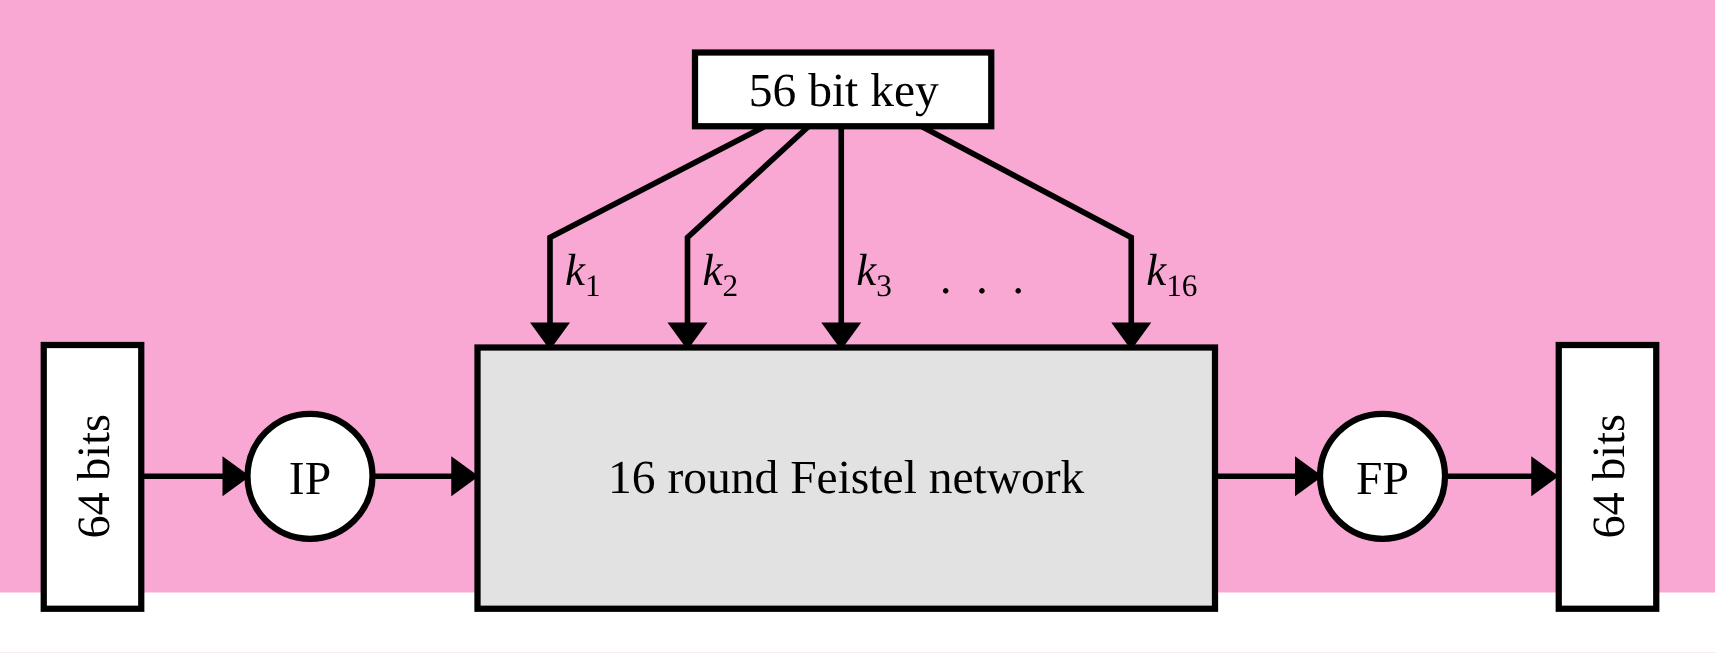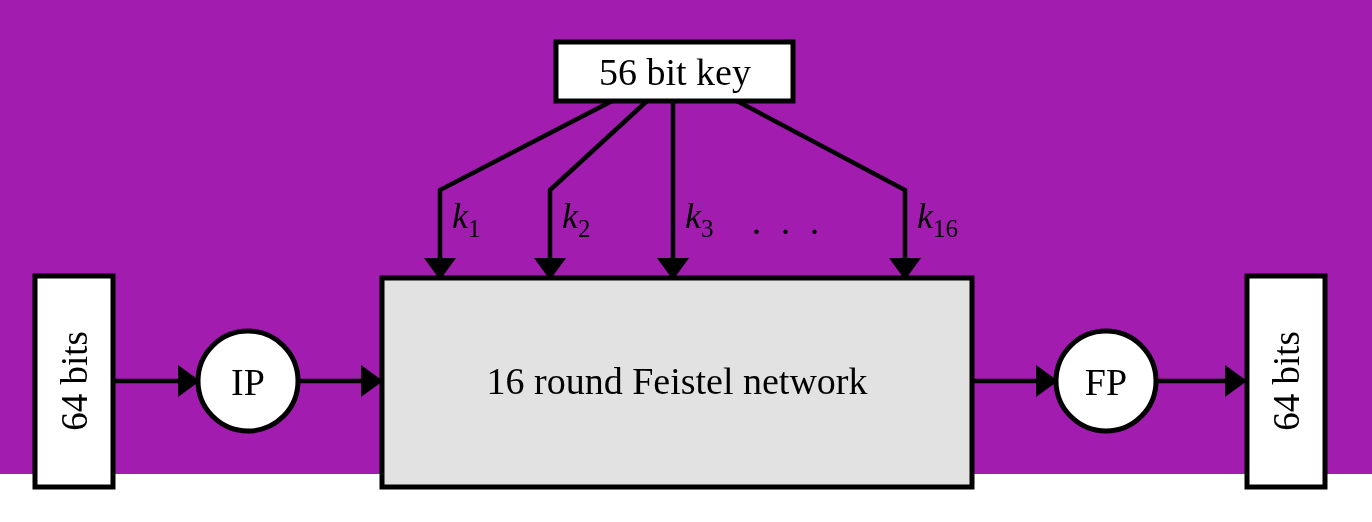--- a/index.html
+++ b/index.html
@@ -11,21 +11,21 @@
   body {
     width: 1372px;
     height: 522px;
     overflow: hidden;
     font-family: "Liberation Serif", "DejaVu Serif", serif;
   }
   #diagram-root {
     position: relative;
     width: 1372px;
     height: 474px;
-    background: #a21caf;
+    background: #f9a8d4;
   }
   svg#des-diagram {
     display: block;
     width: 1372px;
     height: 522px;
   }
   .node-box {
     fill: #ffffff;
     stroke: #000000;
     stroke-width: 5;

